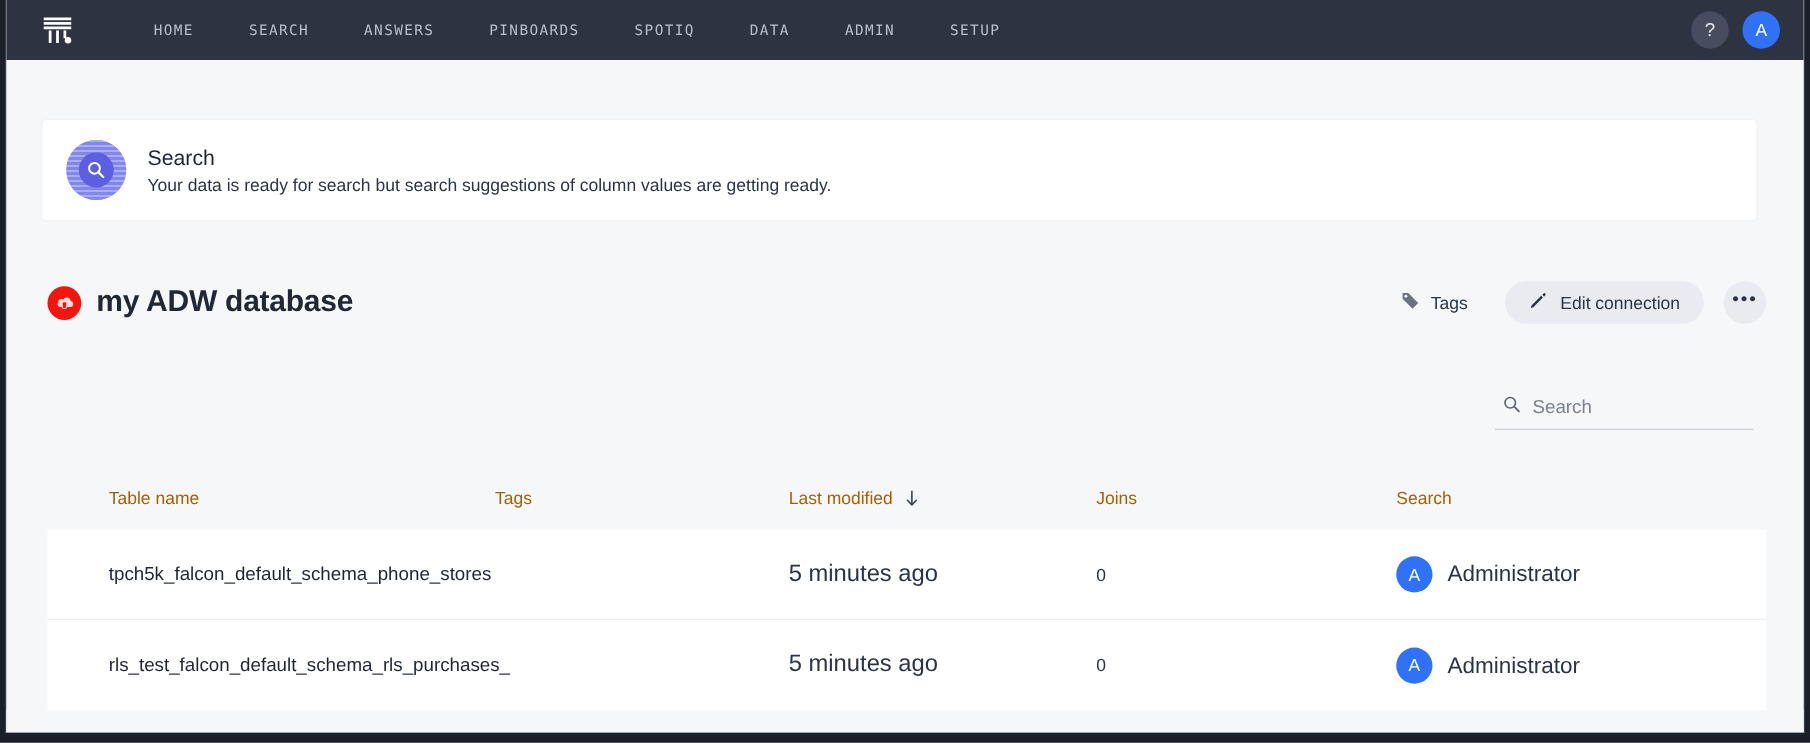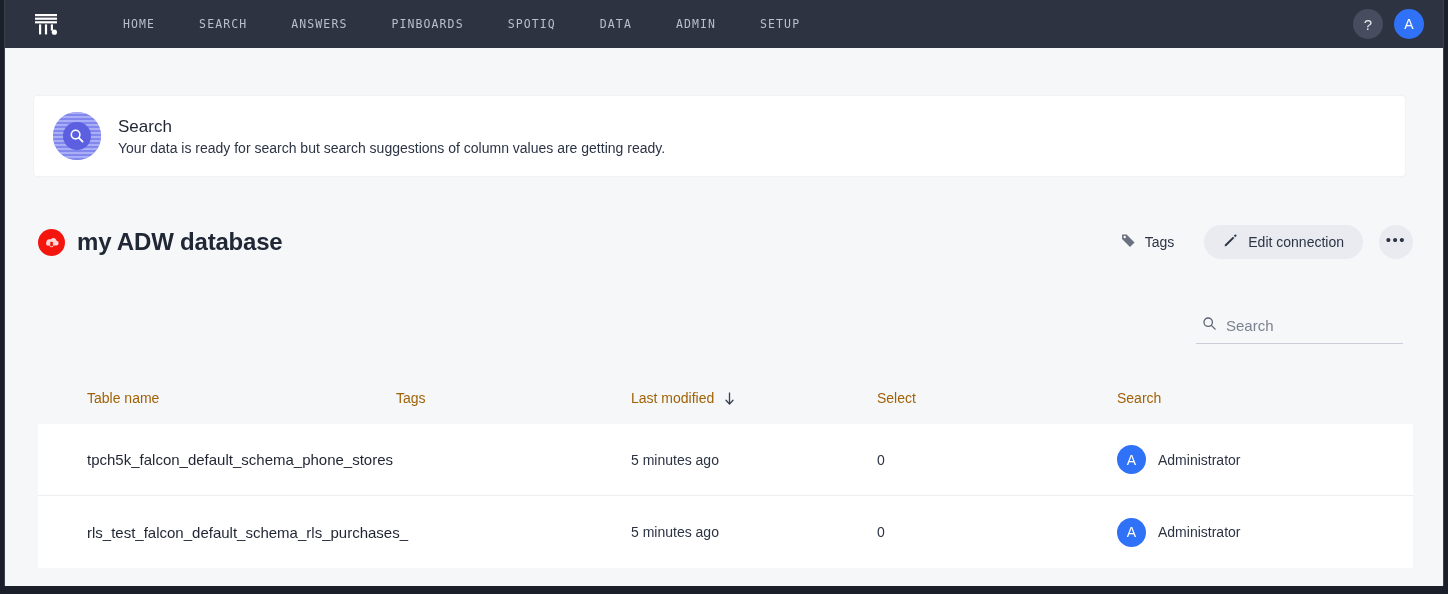--- a/index.html
+++ b/index.html
@@ -316,40 +316,40 @@
     background: #ffffff;
     display: flex;
     align-items: center;
     font-size: 15px;
     color: #1f2533;
     border-bottom: 1px solid #eceef2;
     cursor: pointer;
   }
   .row:last-child { border-bottom: none; }
   .row .col-name { font-size: 15px; }
-  .row .col-mod  { font-size: 14px; color: #2b3445; }
+  .row .col-mod  { font-size: 19px; color: #2b3445; }
   .row .col-joins{ font-size: 14px; color: #2b3445; }
 
   .author-cell {
     display: flex;
     align-items: center;
     gap: 12px;
   }
   .author-avatar {
     width: 29px; height: 29px;
     border-radius: 50%;
     background: #2f72f7;
     color: #ffffff;
     font-size: 14px;
     display: flex;
     align-items: center;
     justify-content: center;
     flex: 0 0 auto;
   }
-  .author-name { font-size: 14px; color: #2b3445; }
+  .author-name { font-size: 18px; color: #2b3445; }
 
   .bottom-strip {
     position: absolute;
     left: 0;
     bottom: 0;
     width: 100%;
     height: 18px;
     background: #f6f7f9;
   }
 </style>
@@ -460,21 +460,21 @@
     <div class="col-tags">Tags</div>
     <div class="col-mod">
       <span>Last modified</span>
       <span class="sort-arrow">
         <svg width="13" height="15" viewBox="0 0 13 15">
           <line x1="6.5" y1="1.5" x2="6.5" y2="12.5" stroke="#39404f" stroke-width="1.3"></line>
           <polyline points="3,9.2 6.5,13 10,9.2" fill="none" stroke="#39404f" stroke-width="1.3" stroke-linecap="round" stroke-linejoin="round"></polyline>
         </svg>
       </span>
     </div>
-    <div class="col-joins">Select</div>
+    <div class="col-joins">Joins</div>
     <div class="col-author">Search</div>
   </div>
 
   <div class="rows">
 
     <div class="row">
       <div class="col-name">tpch5k_falcon_default_schema_phone_stores</div>
       <div class="col-tags"></div>
       <div class="col-mod">5 minutes ago</div>
       <div class="col-joins">0</div>

